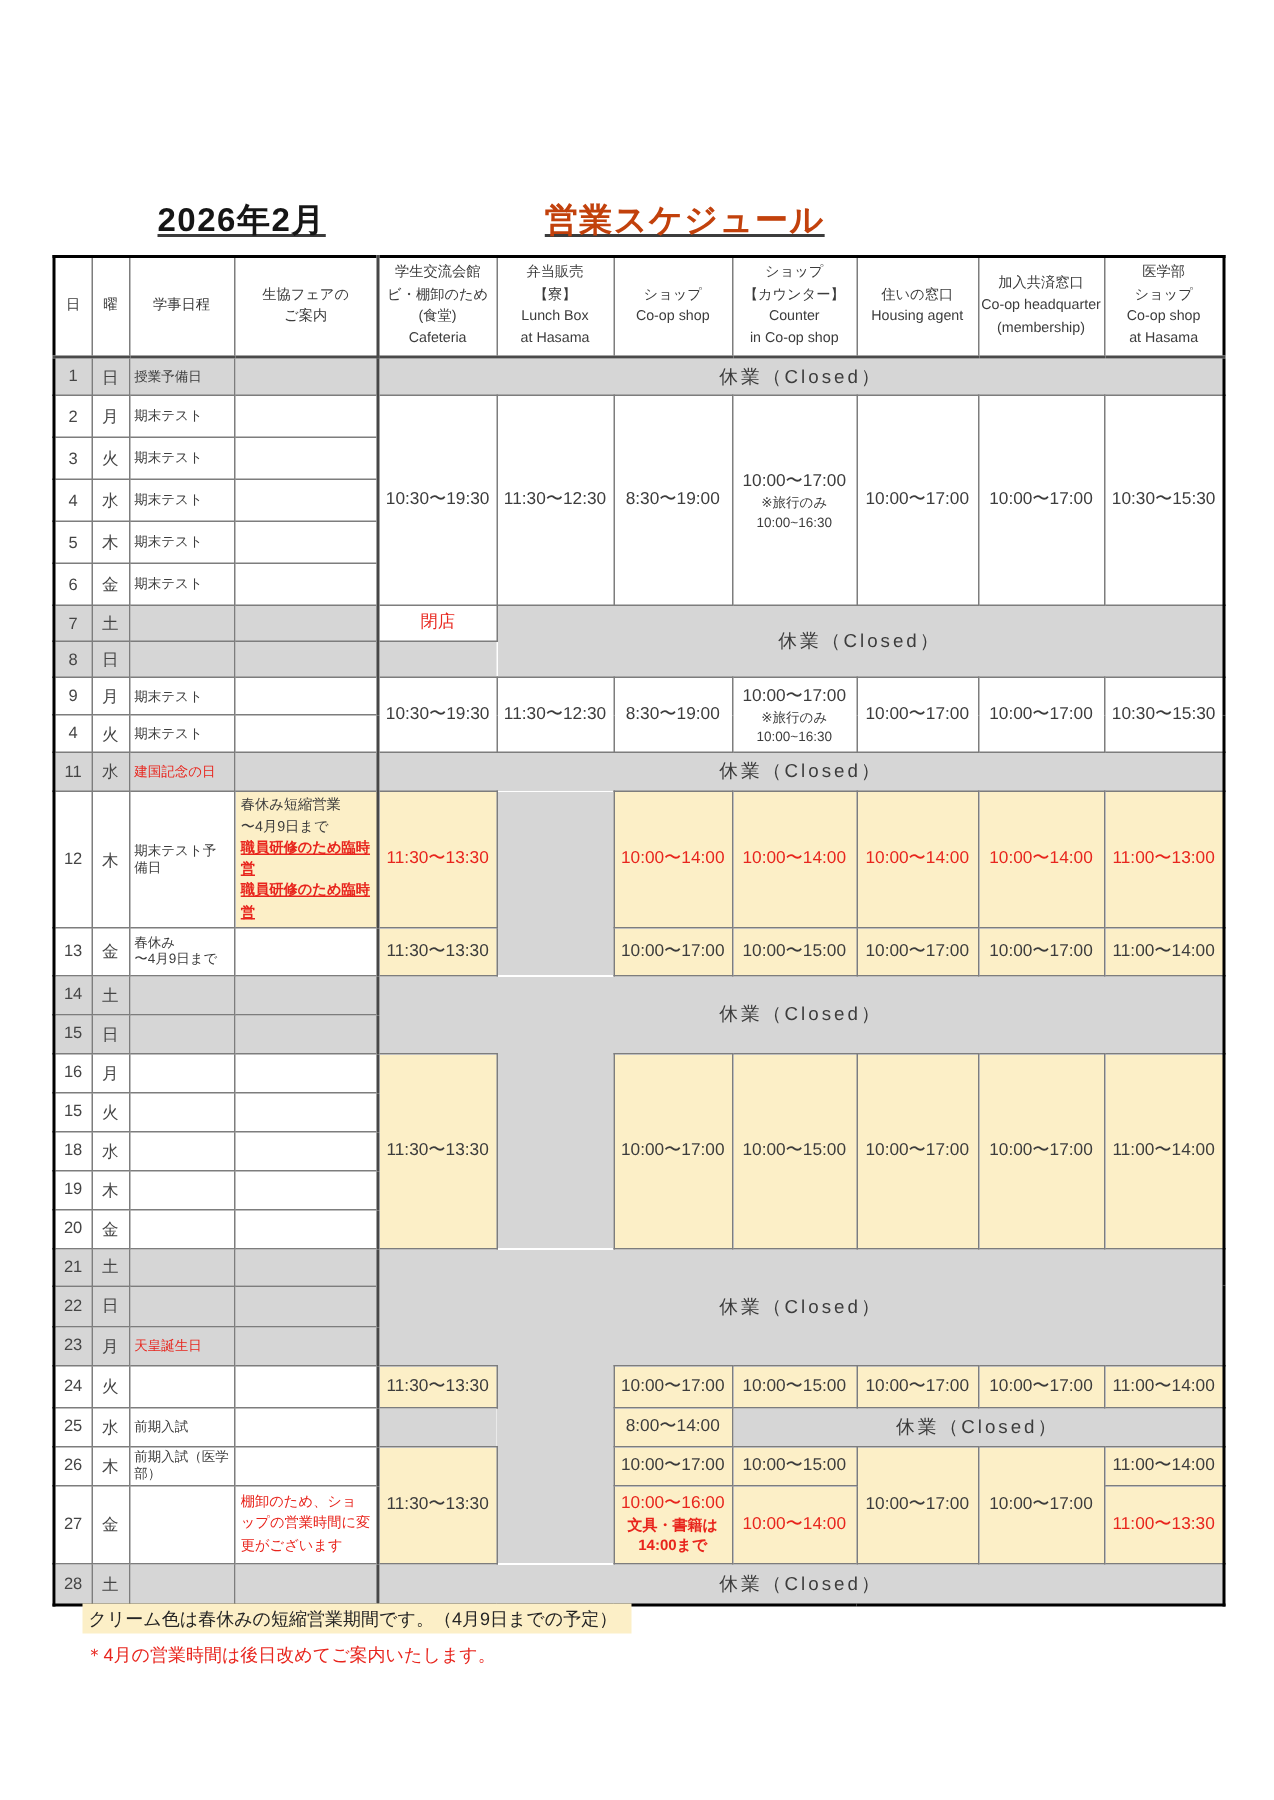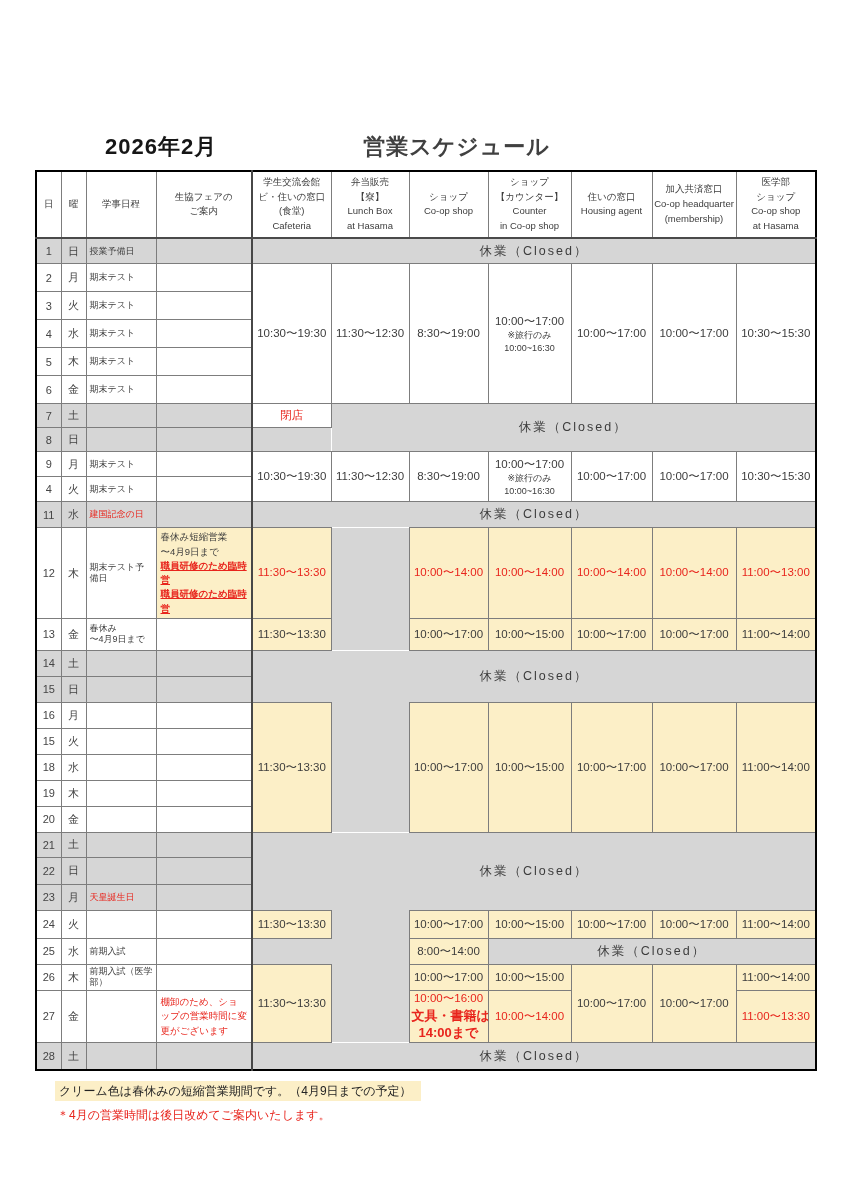--- a/index.html
+++ b/index.html
@@ -2,23 +2,23 @@
 <html><head>
 <meta charset="utf-8">
 <style>
   html,body{margin:0;padding:0;background:#ffffff;}
   .page{
     width:849px;height:1200px;box-sizing:border-box;position:relative;
     padding-top:132px;background:#fff;
     font-family:"Liberation Sans","DejaVu Sans",sans-serif;
     color:#3c3c3c;
   }
-  .titlebar{display:flex;align-items:flex-end;margin:0 0 8px 105px;}
+  .titlebar{display:flex;align-items:flex-end;margin:0 0 8px 105px;text-decoration:underline;}
   .t-month{font-size:22px;font-weight:bold;color:#161616;letter-spacing:1px;}
-  .t-label{font-size:22px;font-weight:bold;color:#404040;margin-left:146px;letter-spacing:1px;}
+  .t-label{font-size:22px;font-weight:bold;color:#c2410c;margin-left:146px;letter-spacing:1px;}
 
   table.sched{
     margin-left:35px;width:780px;border-collapse:collapse;table-layout:fixed;
     border:2px solid #000;
   }
   th,td{padding:0 2px;vertical-align:middle;text-align:center;overflow:hidden;}
   th{
     border:1px solid #7d7d7d;border-bottom:2px solid #4a4a4a;
     font-size:9.5px;font-weight:normal;line-height:1.55;background:#fff;padding:3px 1px;
   }
@@ -32,24 +32,24 @@
   .dnum{font-size:11px;color:#454545;}
   .dow{font-size:11px;color:#454545;}
   .ev{text-align:left;font-size:9px;line-height:1.25;padding:1px 3px;}
   .fair{text-align:left;font-size:9.5px;line-height:1.5;padding:2px 4px;}
   .time{font-size:11.5px;}
   .time .ln{white-space:nowrap;line-height:1.35;}
   .closed{font-size:12.5px;letter-spacing:2px;color:#3c3c3c;}
   .ln{display:block;}
   .ln.sm{font-size:9px;font-weight:normal;}
   .ln.r{color:#e8251d;}
-  .ln.rsm{color:#e8251d;font-size:13px;font-weight:bold;white-space:nowrap;}
+  .ln.rsm{color:#e8251d;font-size:10px;font-weight:bold;white-space:nowrap;}
   .ln.redu{color:#e8251d;font-weight:bold;text-decoration:underline;}
   .fair .ln{white-space:normal;}
-  .footnotes{margin:12px 0 0 55px;font-size:12px;}
+  .footnotes{margin:0 0 0 55px;font-size:12px;}
   .fn1 span{background:#fcefc7;padding:3px 10px 3px 4px;color:#242424;}
   .fn2{color:#e8251d;margin-top:7px;padding-left:2px;}
 </style>
 </head>
 <body>
 
 <div class="page">
   <div class="titlebar">
     <div class="t-month">2026年2月</div>
     <div class="t-label">営業スケジュール</div>
@@ -79,21 +79,21 @@
           </th>
           <th class="">
             <div class="ln">学事日程</div>
           </th>
           <th class="bR">
             <div class="ln">生協フェアの</div>
             <div class="ln">ご案内</div>
           </th>
           <th class="">
             <div class="ln">学生交流会館</div>
-            <div class="ln">ビ・住いの窓口</div>
+            <div class="ln">ビ・棚卸のため</div>
             <div class="ln">(食堂)</div>
             <div class="ln">Cafeteria</div>
           </th>
           <th class="">
             <div class="ln">弁当販売</div>
             <div class="ln">【寮】</div>
             <div class="ln">Lunch Box</div>
             <div class="ln">at Hasama</div>
           </th>
           <th class="">

